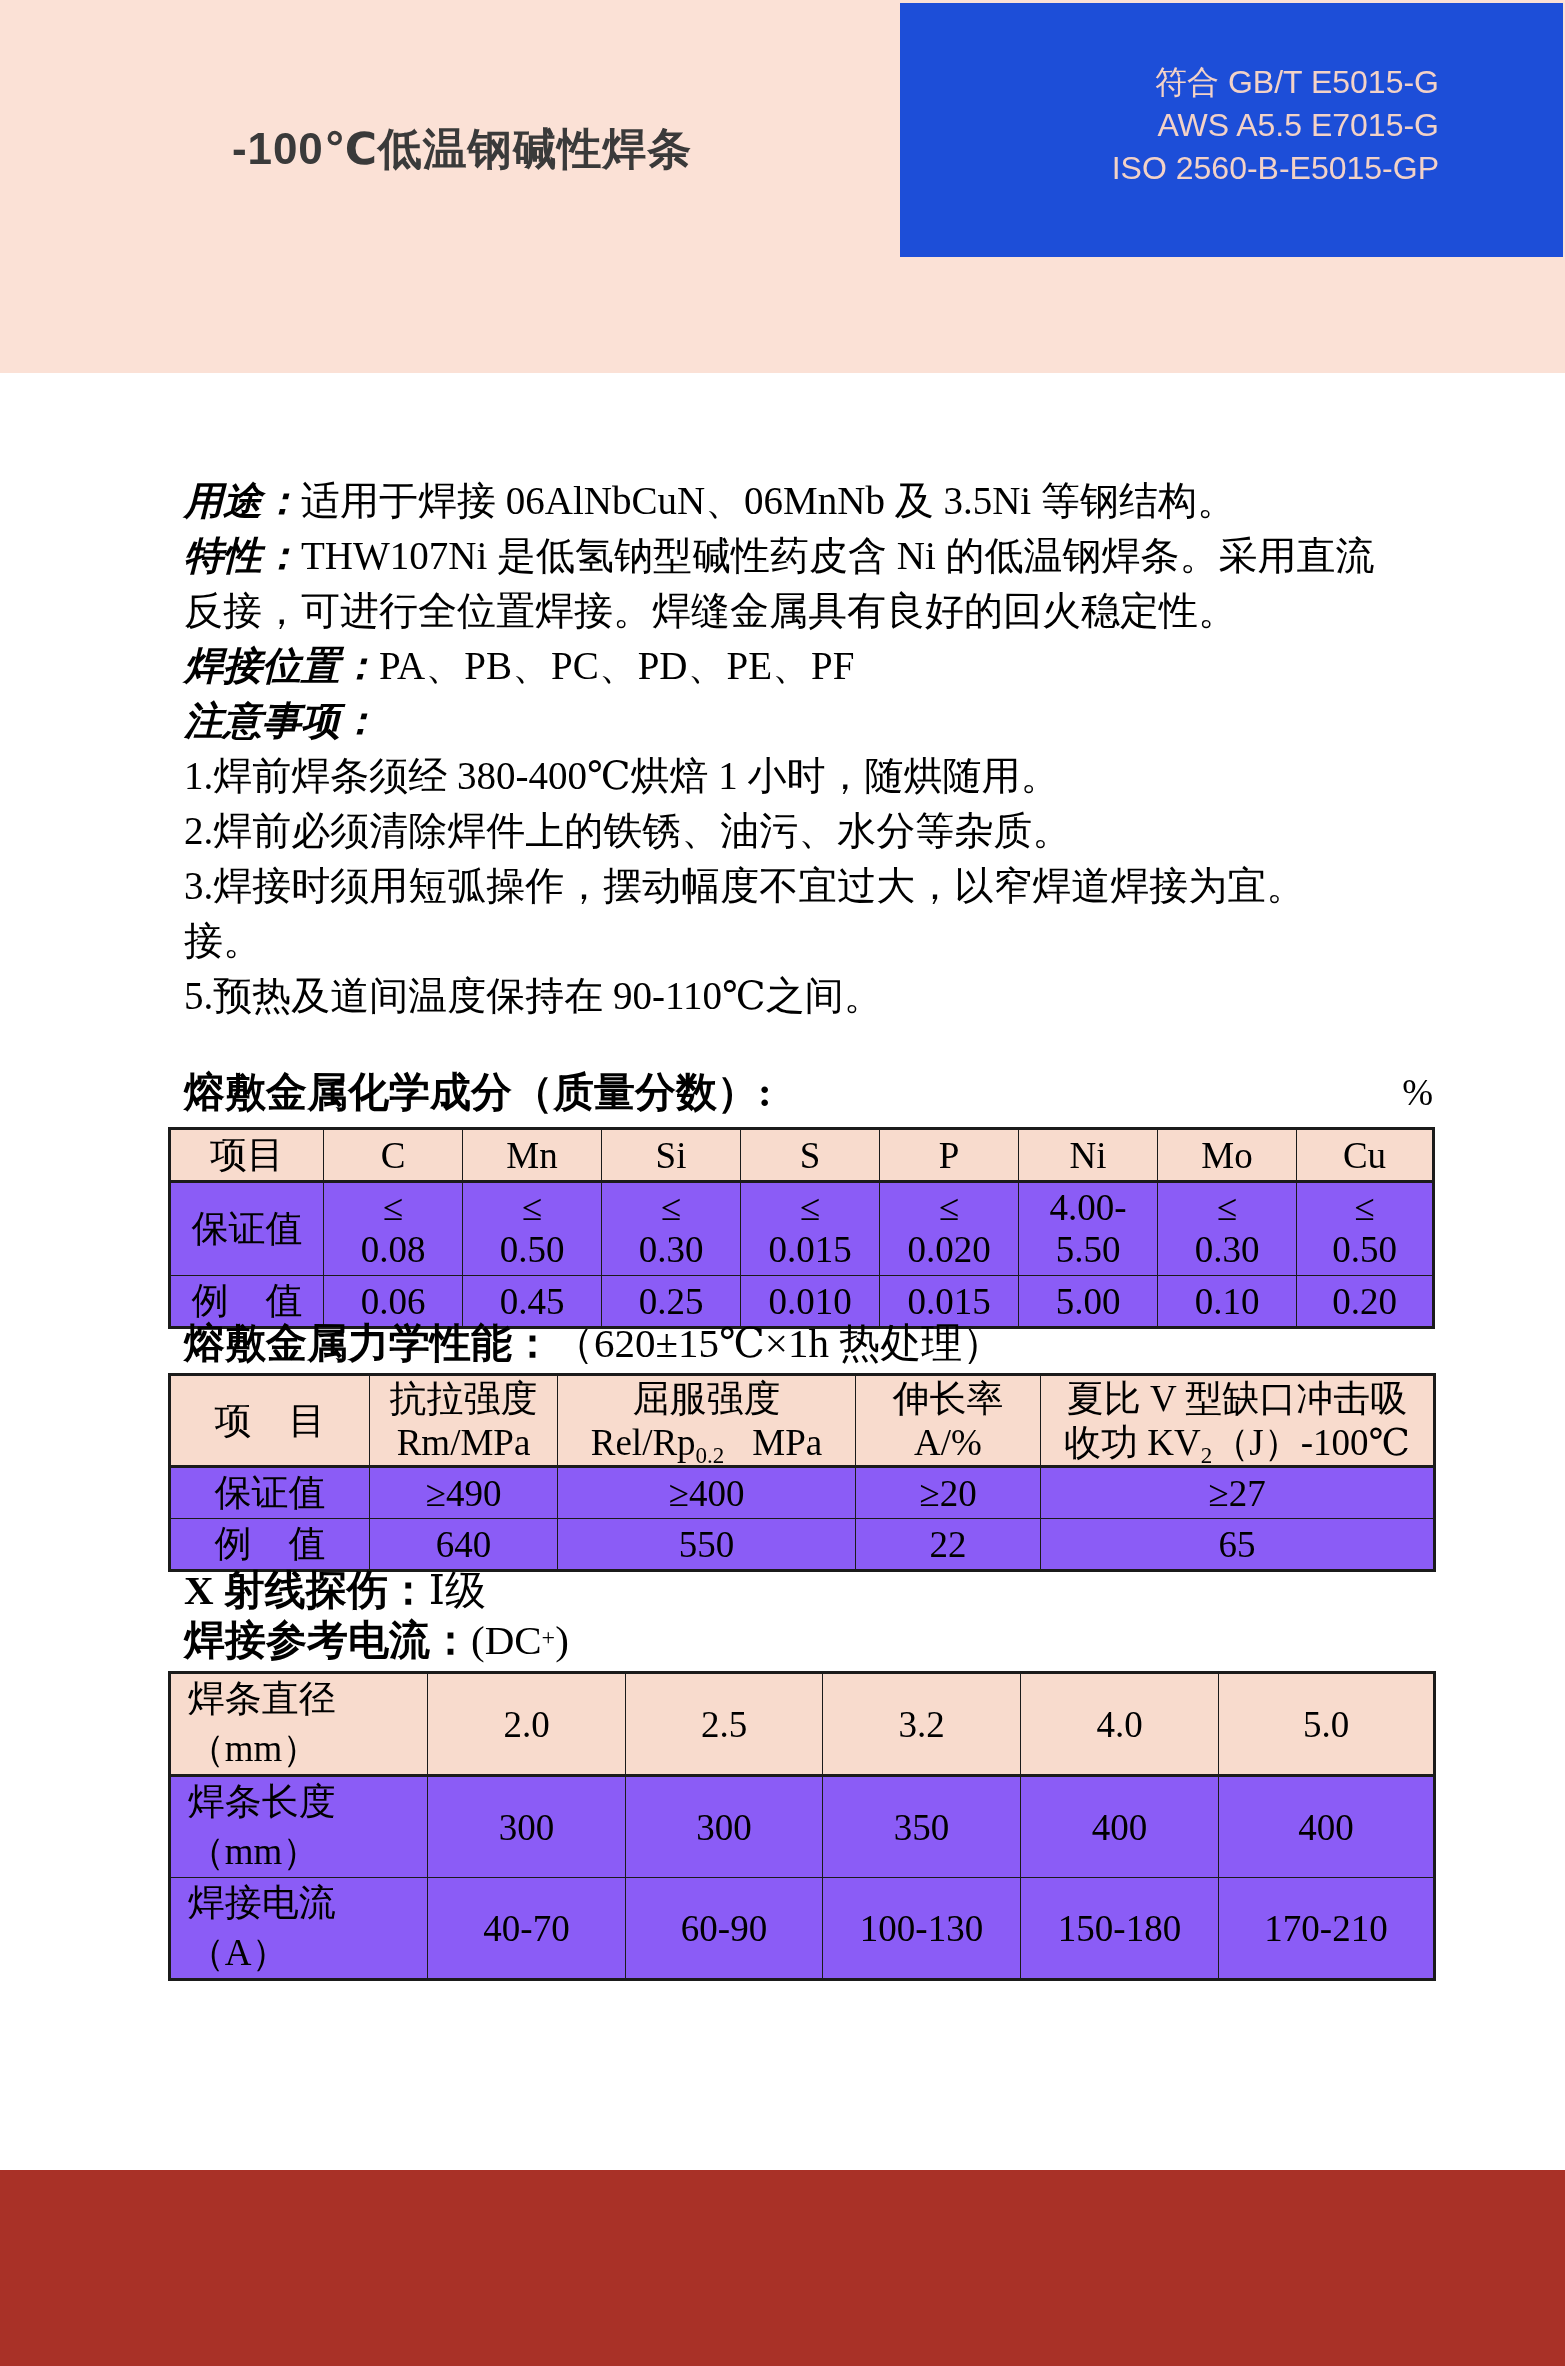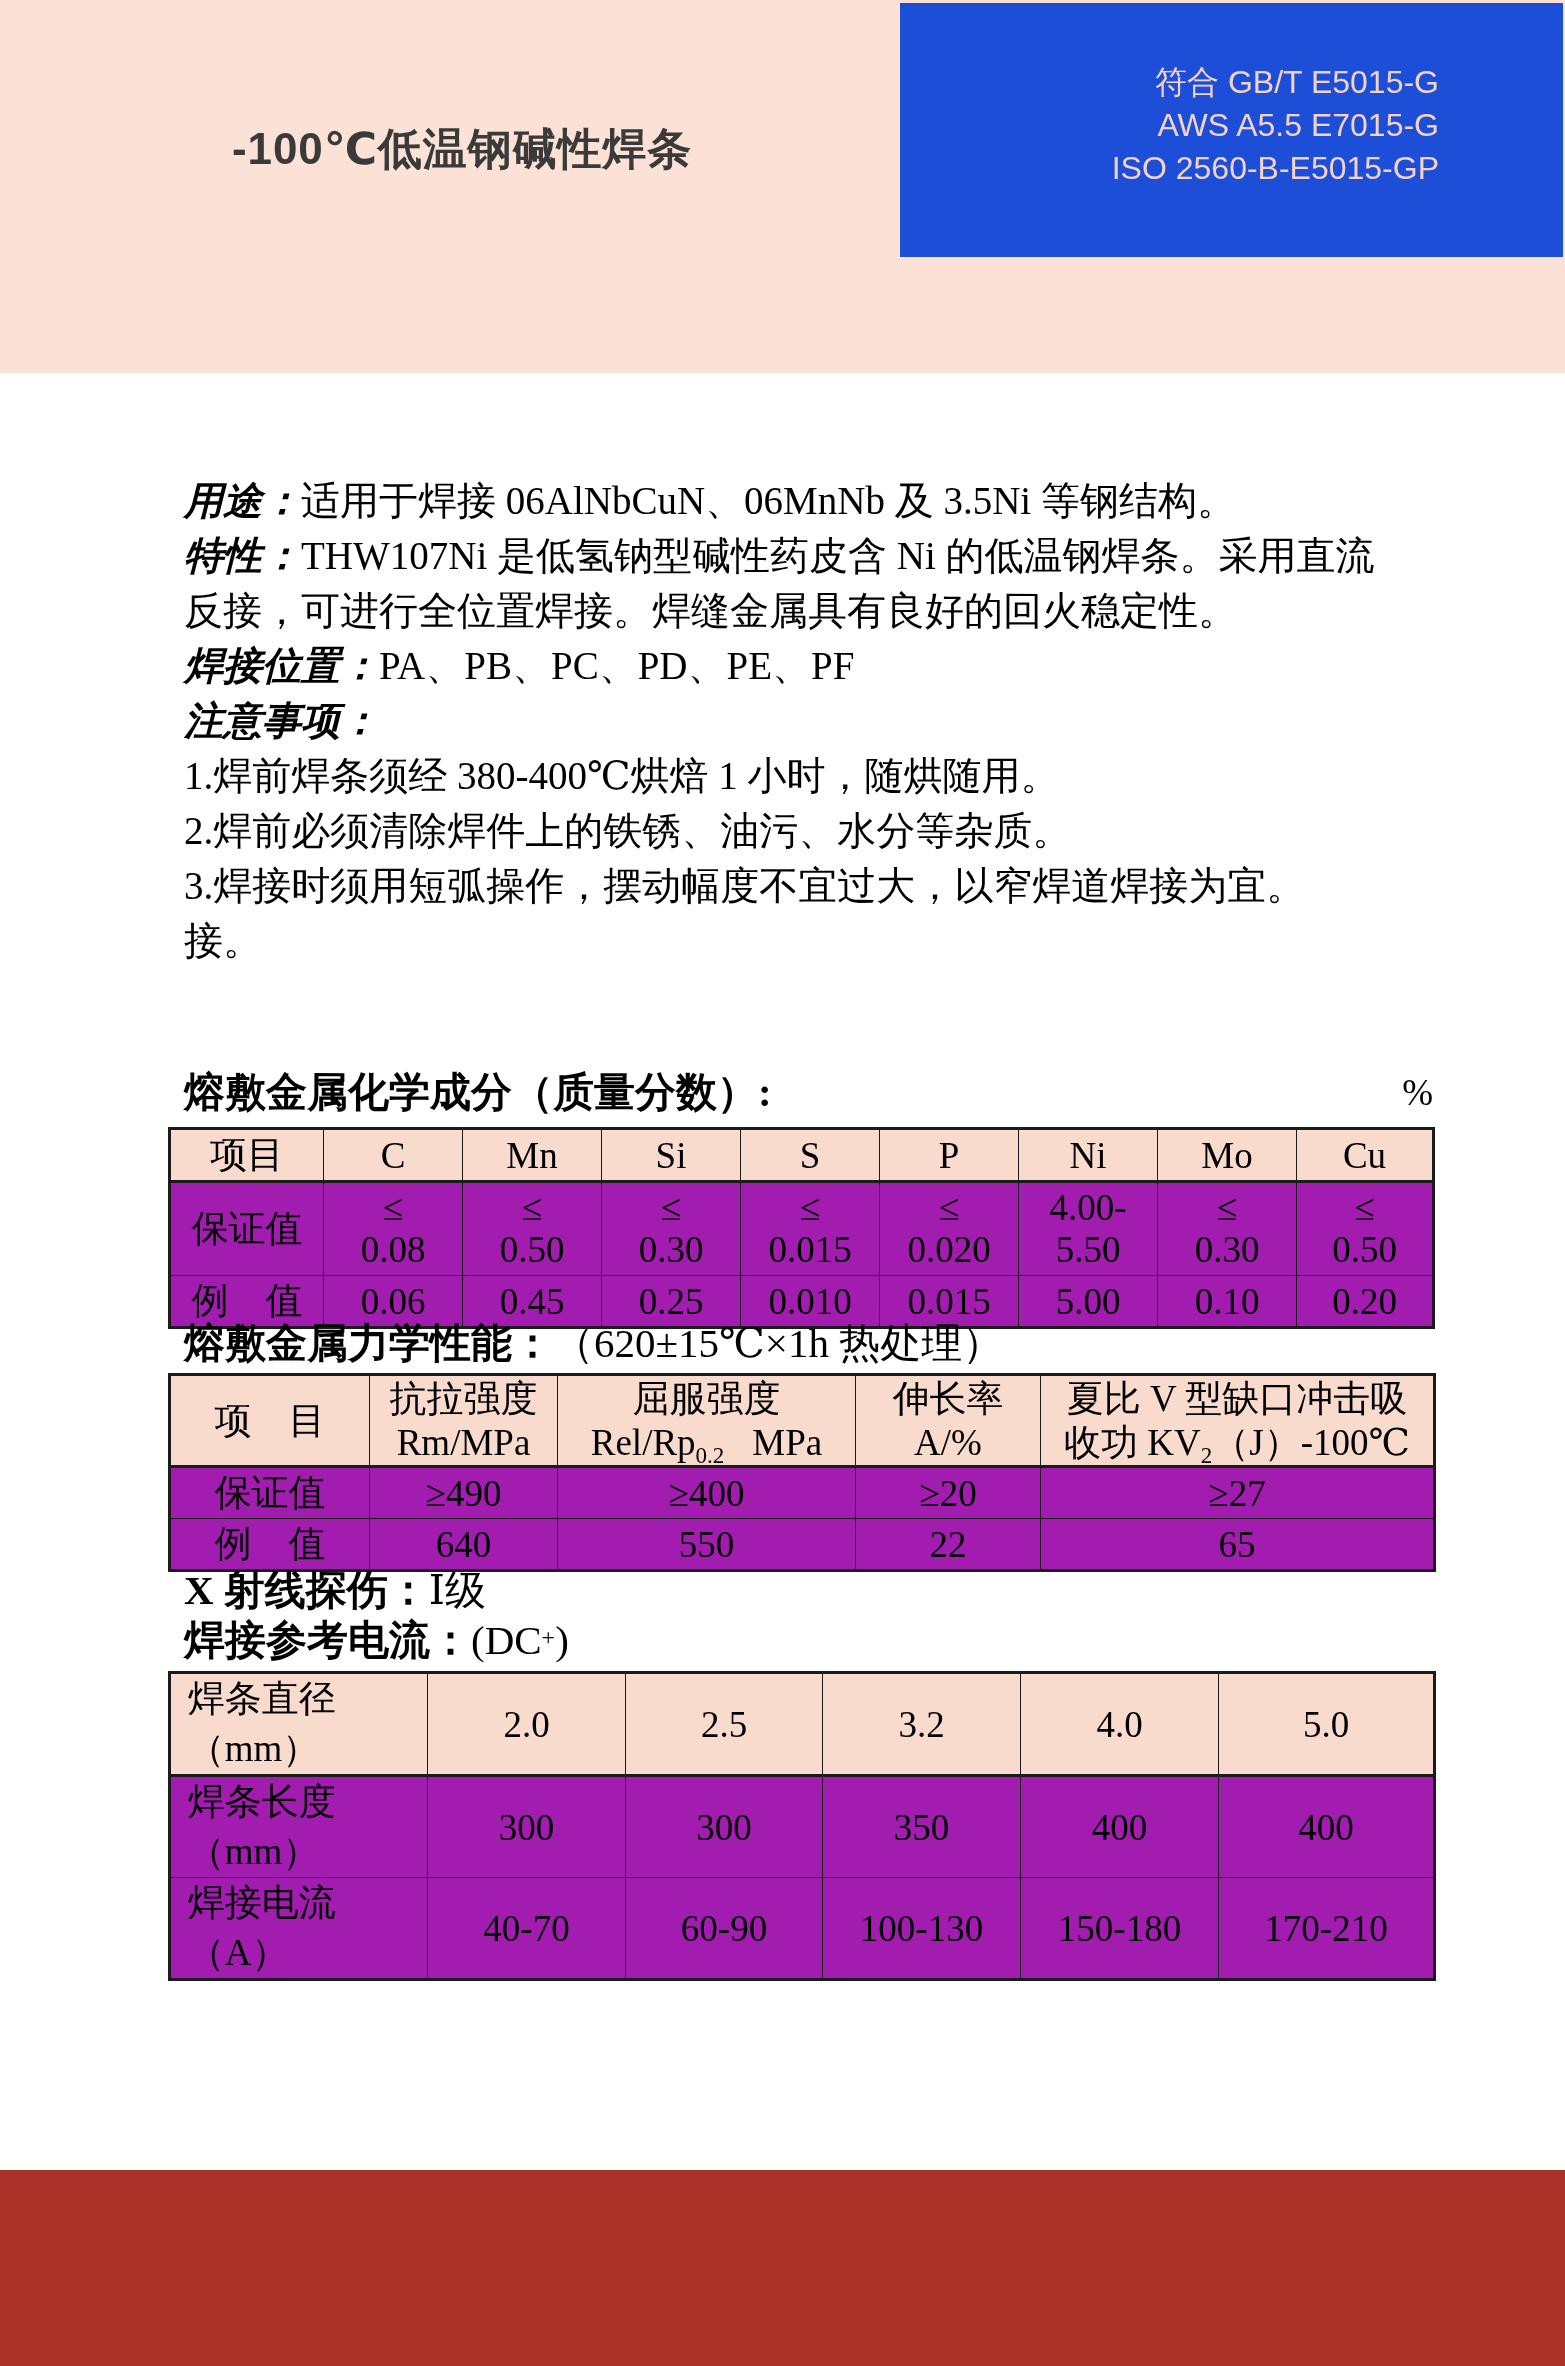--- a/index.html
+++ b/index.html
@@ -18,21 +18,21 @@
   .b{font-weight:bold;font-style:italic;}
   
   .sec-title{position:absolute;left:184px;font-size:41px;line-height:45px;white-space:nowrap;}
   .sec-title .lbl{font-weight:bold;}
   .chem-head{top:1070px;width:1249px;display:flex;justify-content:space-between;align-items:flex-end;}
   .chem-head .unit{font-size:37px;font-weight:normal;}
   .mech-head{top:1321px;}
   .xray-line{top:1568px;}
   .cur-head{top:1618px;}
   
-  table.tbl{position:absolute;border-collapse:collapse;table-layout:fixed;background:#a21caf;
+  table.tbl{position:absolute;border-collapse:collapse;table-layout:fixed;background:#8b5cf6;
         border:3.7px solid #1b1b1b;}
   table.tbl td{border:1.9px solid #1b1b1b;text-align:center;vertical-align:middle;
         font-size:37px;padding:0;overflow:hidden;}
   table.tbl tr.hdr td{background:#f8dbcd;border-bottom:3.7px solid #1b1b1b;}
   .chem-tbl{left:168px;top:1127px;width:1265px;}
   .chem-tbl tr.hdr td{height:46px;}
   .chem-tbl tr.guar td{height:92px;}
   .chem-tbl tr.ex td{height:46px;}
   .l1,.l2{line-height:42px;}
   .mech-tbl{left:168px;top:1373px;width:1265px;}
@@ -68,20 +68,21 @@
   <div class="bodytext">
     <div class="line"><span class="b">用途：</span><span>适用于焊接 06AlNbCuN、06MnNb 及 3.5Ni 等钢结构。</span></div>
     <div class="line"><span class="b">特性：</span><span>THW107Ni 是低氢钠型碱性药皮含 Ni 的低温钢焊条。采用直流</span></div>
     <div class="line"><span>反接，可进行全位置焊接。焊缝金属具有良好的回火稳定性。</span></div>
     <div class="line"><span class="b">焊接位置：</span><span>PA、PB、PC、PD、PE、PF</span></div>
     <div class="line"><span class="b">注意事项：</span></div>
     <div class="line"><span>1.焊前焊条须经 380-400℃烘焙 1 小时，随烘随用。</span></div>
     <div class="line"><span>2.焊前必须清除焊件上的铁锈、油污、水分等杂质。</span></div>
     <div class="line"><span>3.焊接时须用短弧操作，摆动幅度不宜过大，以窄焊道焊接为宜。</span></div>
     <div class="line"><span>接。</span></div>
+    <div class="line"><span>5.预热及道间温度保持在 90-110℃之间。</span></div>
   </div>
 
   <div class="sec-title chem-head">
     <span class="lbl">熔敷金属化学成分（质量分数）:</span>
     <span class="unit">%</span>
   </div>
 
   <table class="tbl chem-tbl">
     <colgroup>
       <col style="width:154px">

